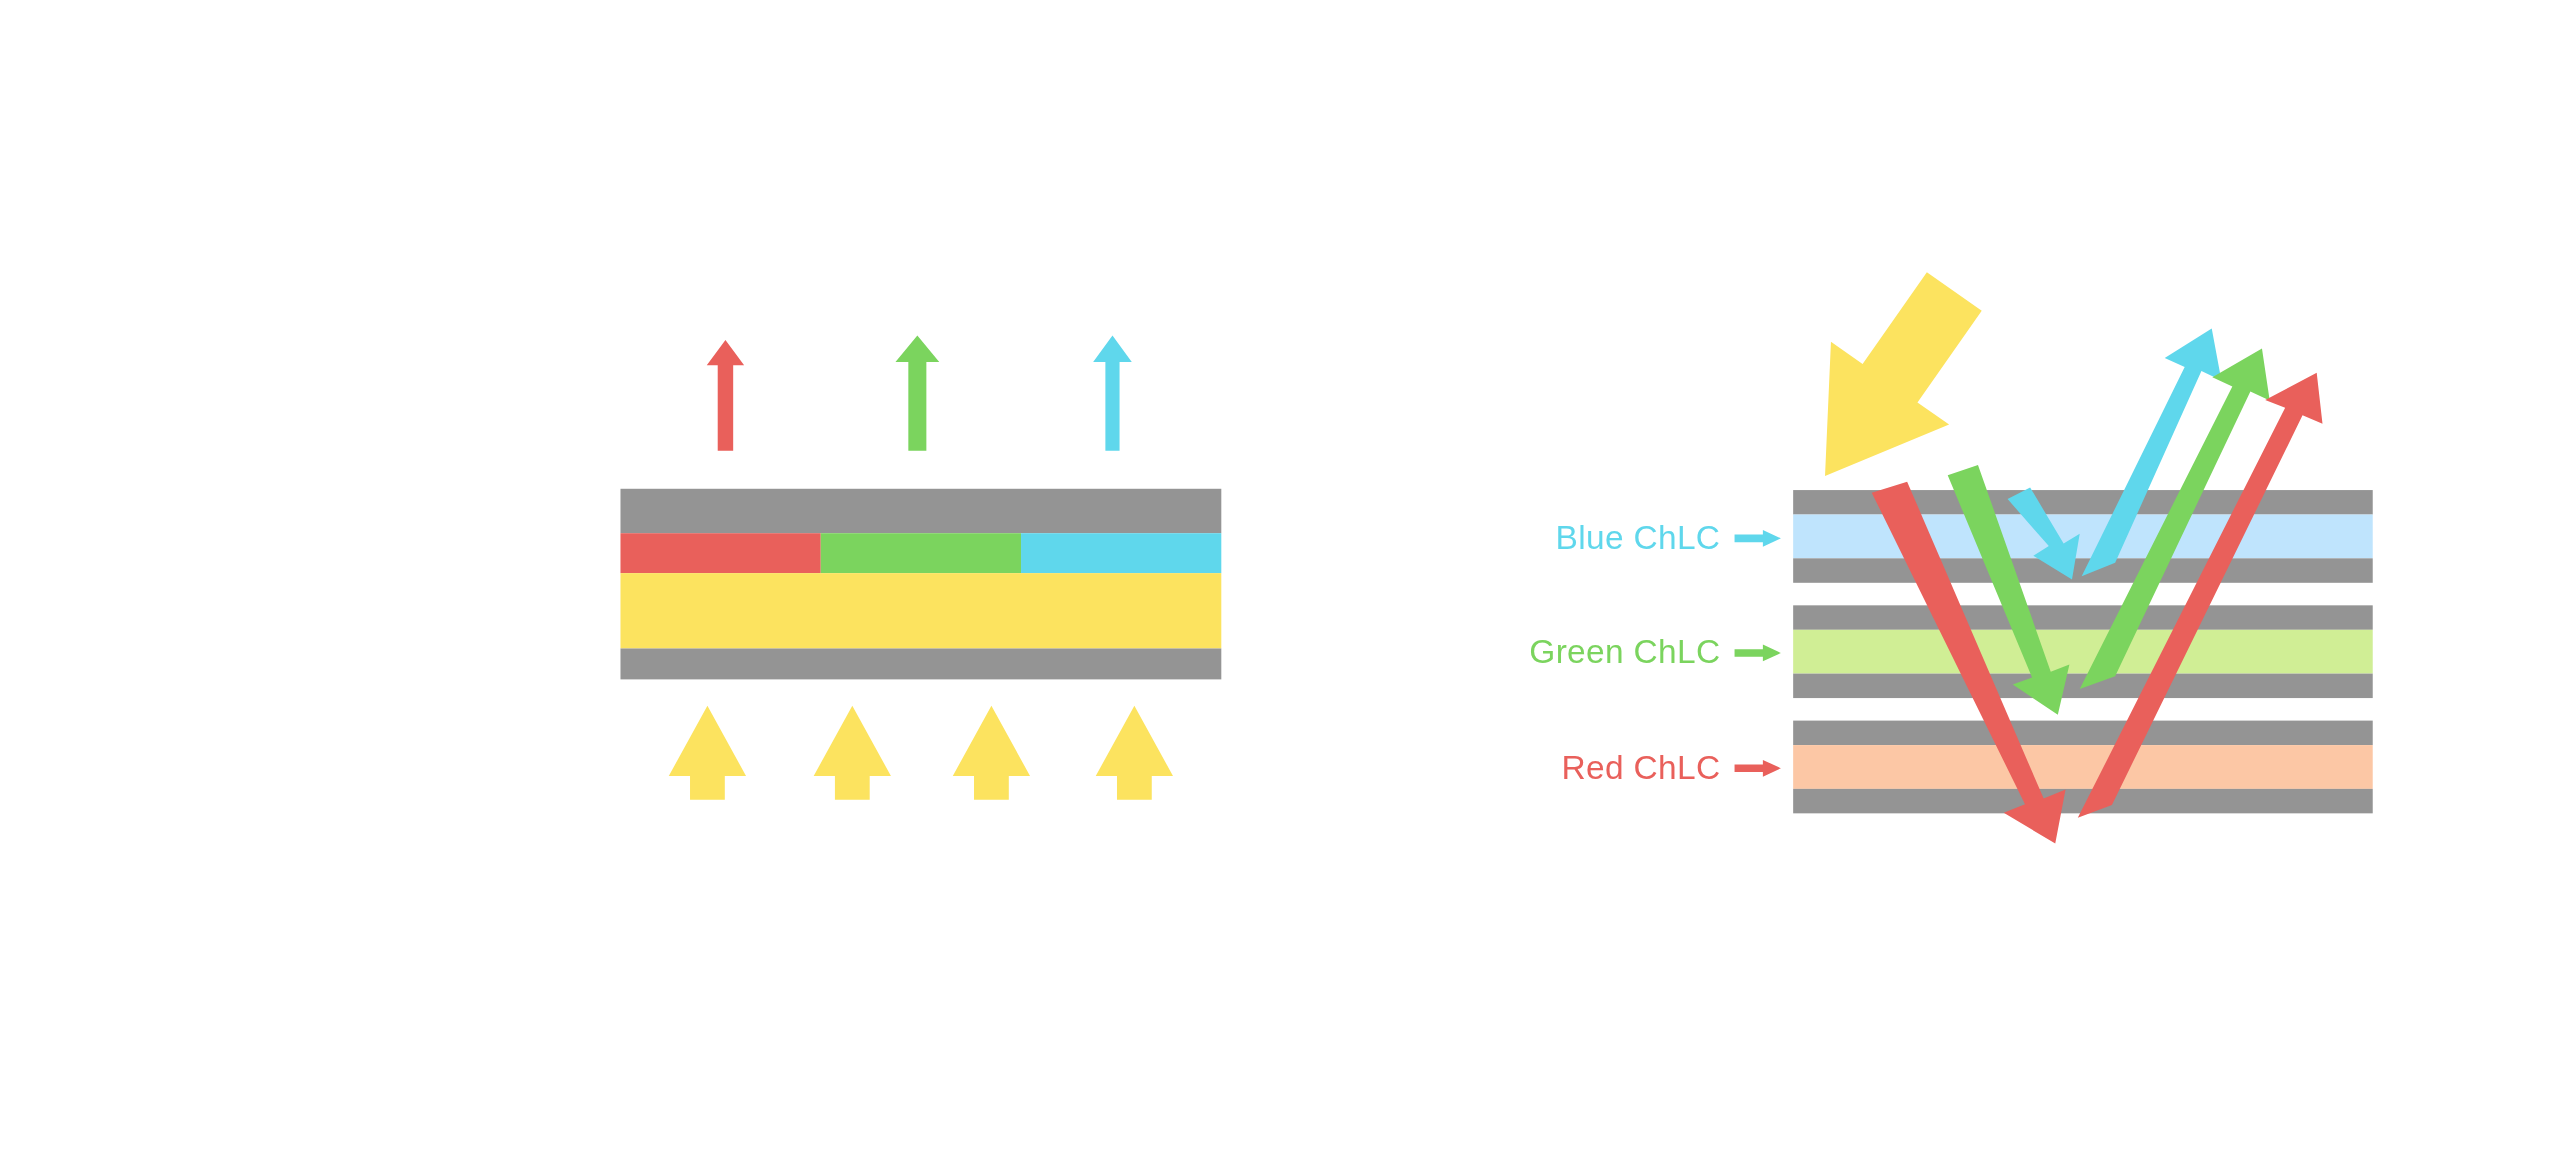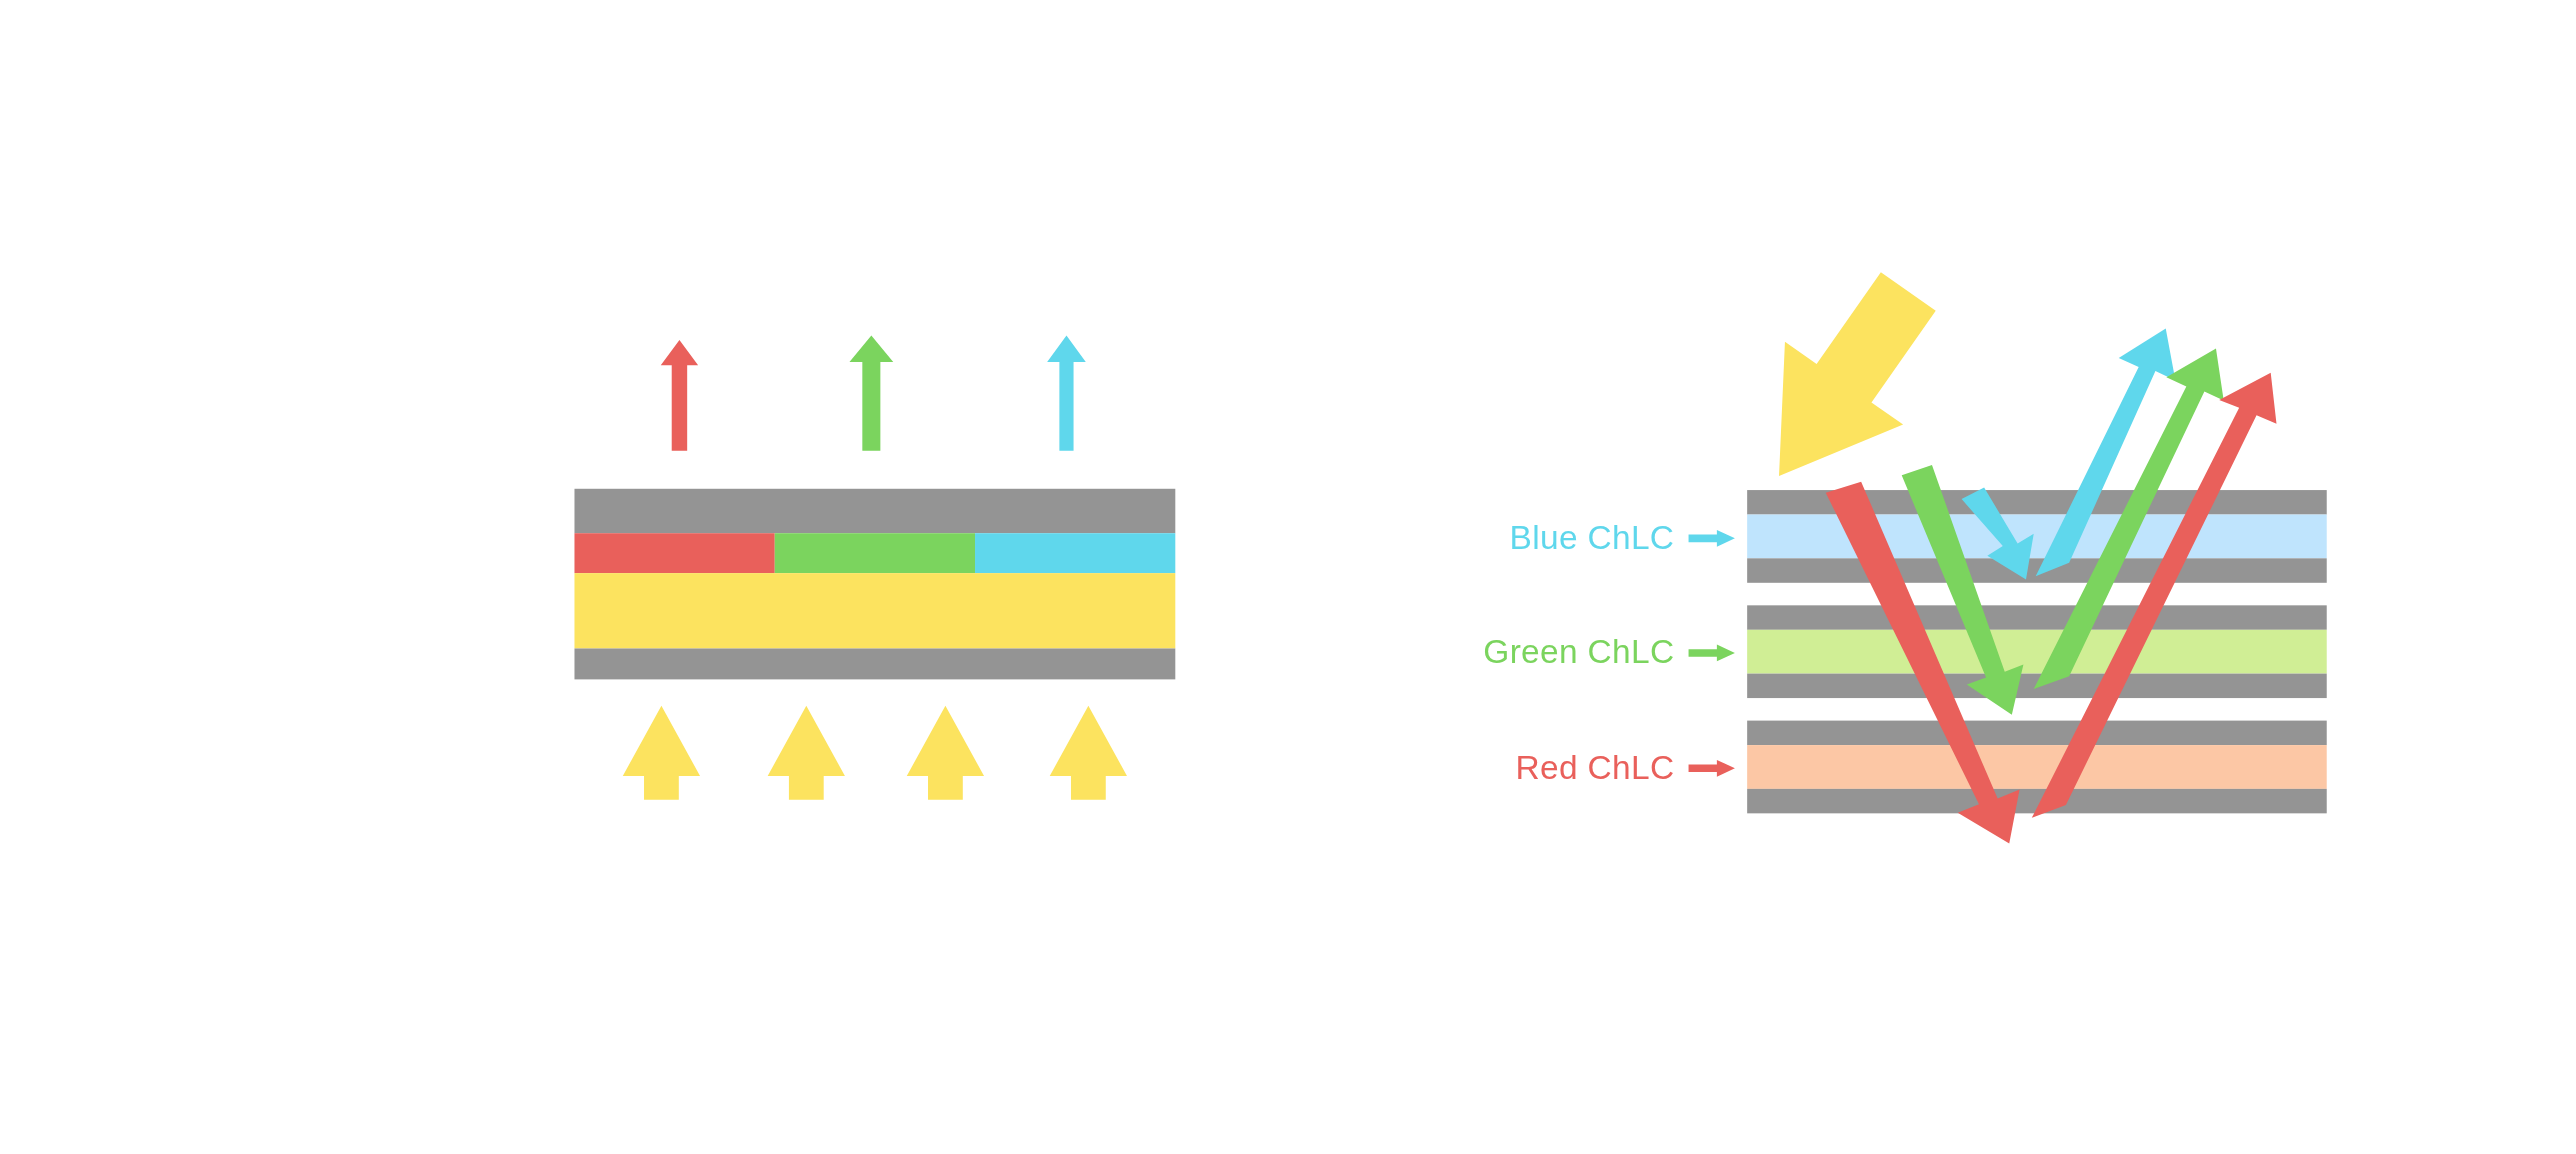--- a/index.html
+++ b/index.html
@@ -11,20 +11,21 @@
     width: 2576px;
     height: 1154px;
     font-family: "Liberation Sans", sans-serif;
     overflow: hidden;
   }
   #diagram-root {
     position: relative;
     width: 2103px;
     height: 1154px;
     background: #ffffff;
+    padding-left: 46px;
   }
   svg.figure {
     display: block;
     width: 2576px;
     height: 1154px;
   }
   text.chlc-label {
     font-family: "Liberation Sans", sans-serif;
     font-size: 52px;
     letter-spacing: 0.5px;

